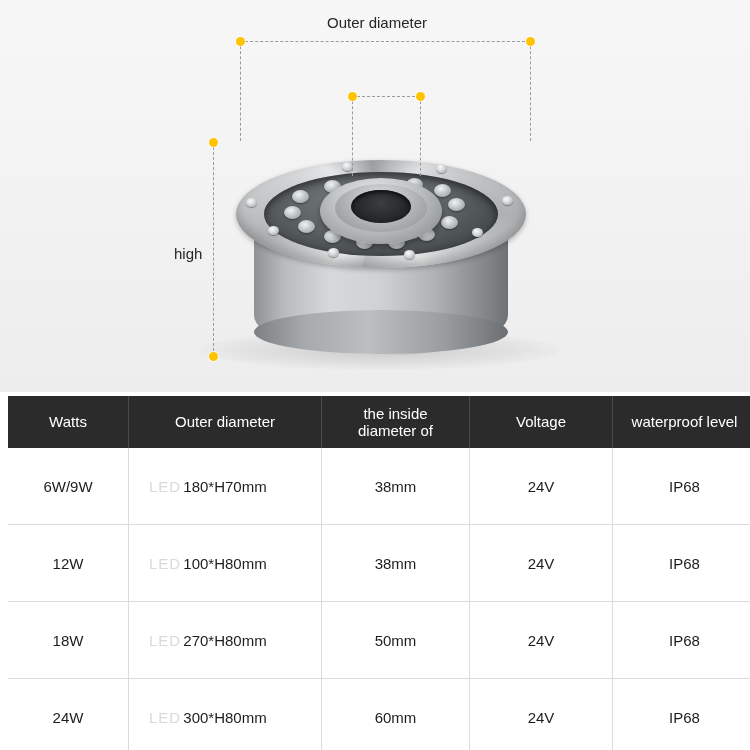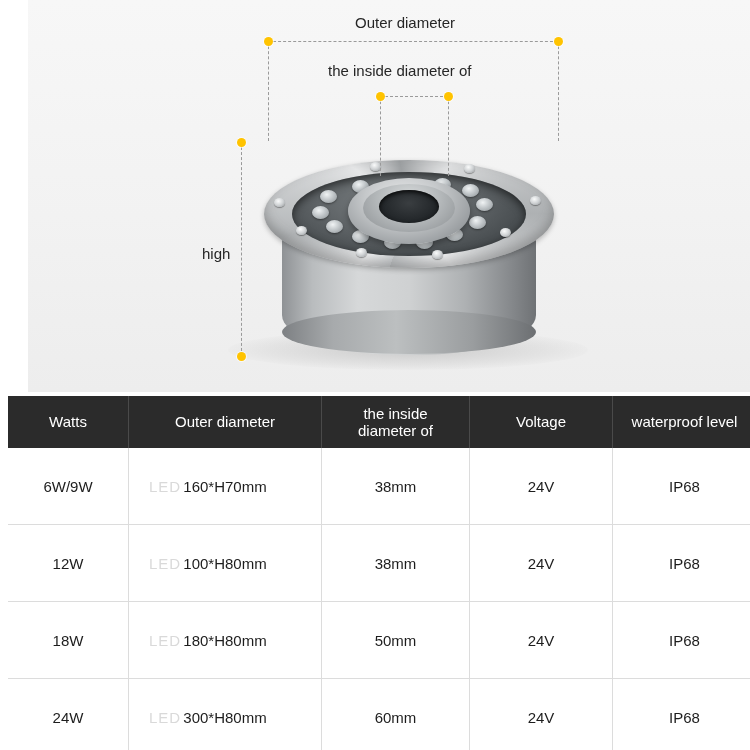--- a/index.html
+++ b/index.html
@@ -10,21 +10,20 @@
     width: 750px;
     height: 750px;
     background: #ffffff;
     font-family: "Liberation Sans", sans-serif;
     overflow: hidden;
   }
   .page {
     position: relative;
     width: 618px;
     height: 750px;
-    padding-left: 28px;
   }
 
   
   .hero {
     position: relative;
     width: 750px;
     height: 392px;
     background: linear-gradient(180deg, #f7f7f7 0%, #f2f2f2 55%, #ededed 100%);
     overflow: hidden;
   }
@@ -264,21 +263,20 @@
     <div class="dash-v" style="left:530px; top:41px; height:100px;"></div>
     <div class="dot" style="left:236px; top:37px;"></div>
     <div class="dot" style="left:526px; top:37px;"></div>
     <div class="anno-label" style="left:327px; top:14px;">Outer diameter</div>
 
     <div class="dash-h" style="left:352px; top:96px; width:68px;"></div>
     <div class="dash-v" style="left:352px; top:96px; height:80px;"></div>
     <div class="dash-v" style="left:420px; top:96px; height:80px;"></div>
     <div class="dot" style="left:348px; top:92px;"></div>
     <div class="dot" style="left:416px; top:92px;"></div>
-    <div class="anno-label" style="left:300px; top:62px;">the inside diameter of</div>
 
     <div class="dash-v" style="left:213px; top:142px; height:214px;"></div>
     <div class="dot" style="left:209px; top:138px;"></div>
     <div class="dot" style="left:209px; top:352px;"></div>
     <div class="anno-label" style="left:174px; top:245px;">high</div>
   </div>
 
   <table class="spec-table">
     <thead>
       <tr>
@@ -290,41 +288,41 @@
         </th>
         <th class="col-v">Voltage</th>
         <th class="col-ip">waterproof level</th>
       </tr>
     </thead>
     <tbody>
       <tr>
         <td>6W/9W</td>
         <td class="od-cell">
           <span class="od-watermark">LED</span>
-          <span>160*H70mm</span>
+          <span>180*H70mm</span>
         </td>
         <td>38mm</td>
         <td>24V</td>
         <td>IP68</td>
       </tr>
       <tr>
         <td>12W</td>
         <td class="od-cell">
           <span class="od-watermark">LED</span>
           <span>100*H80mm</span>
         </td>
         <td>38mm</td>
         <td>24V</td>
         <td>IP68</td>
       </tr>
       <tr>
         <td>18W</td>
         <td class="od-cell">
           <span class="od-watermark">LED</span>
-          <span>180*H80mm</span>
+          <span>270*H80mm</span>
         </td>
         <td>50mm</td>
         <td>24V</td>
         <td>IP68</td>
       </tr>
       <tr>
         <td>24W</td>
         <td class="od-cell">
           <span class="od-watermark">LED</span>
           <span>300*H80mm</span>

